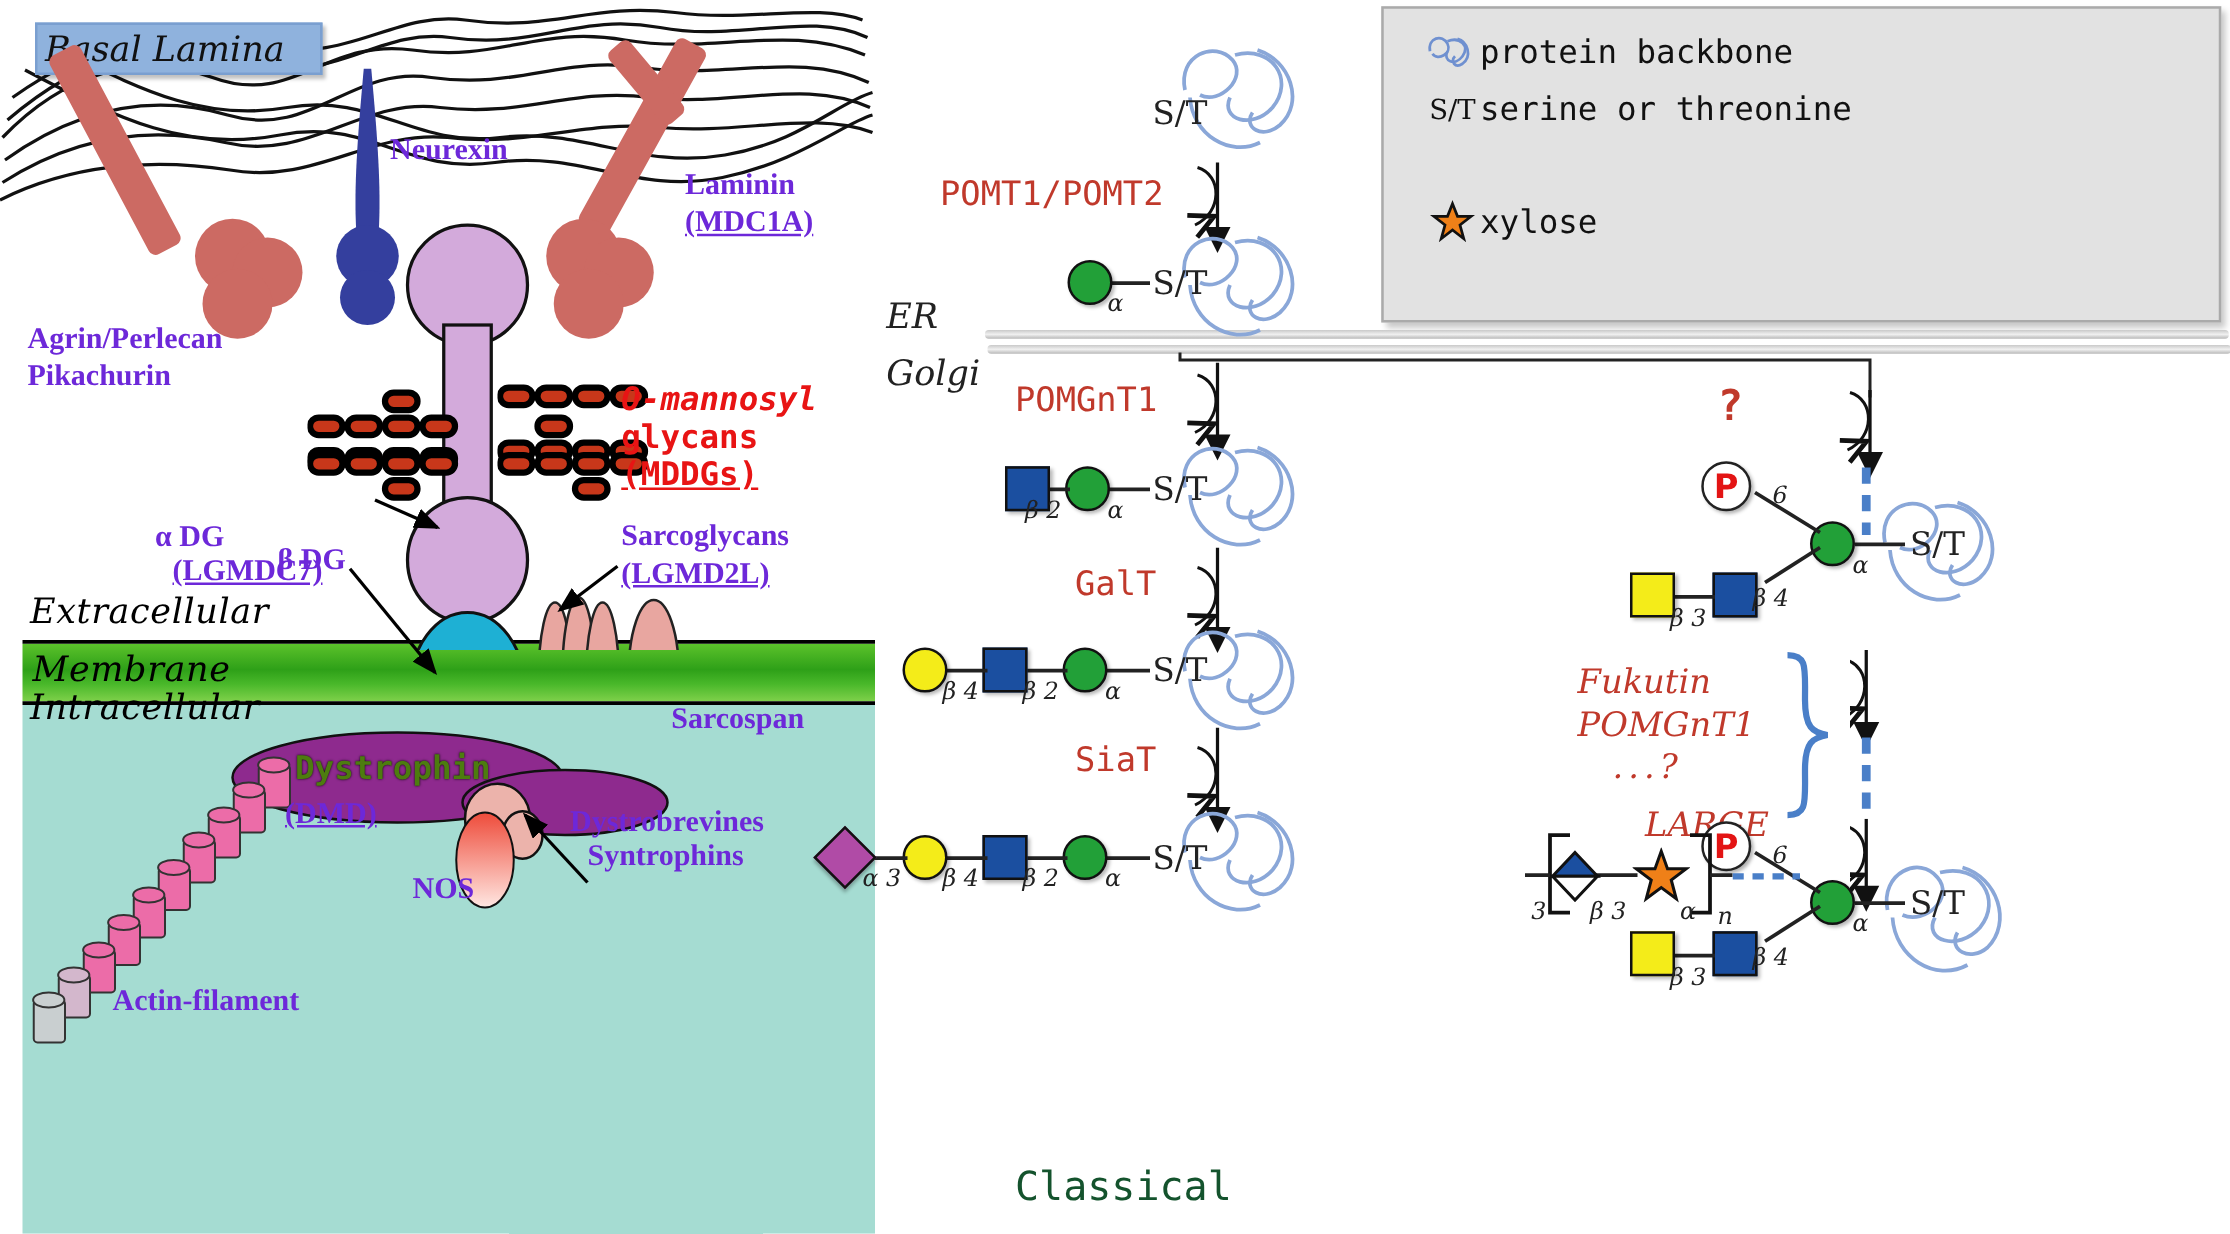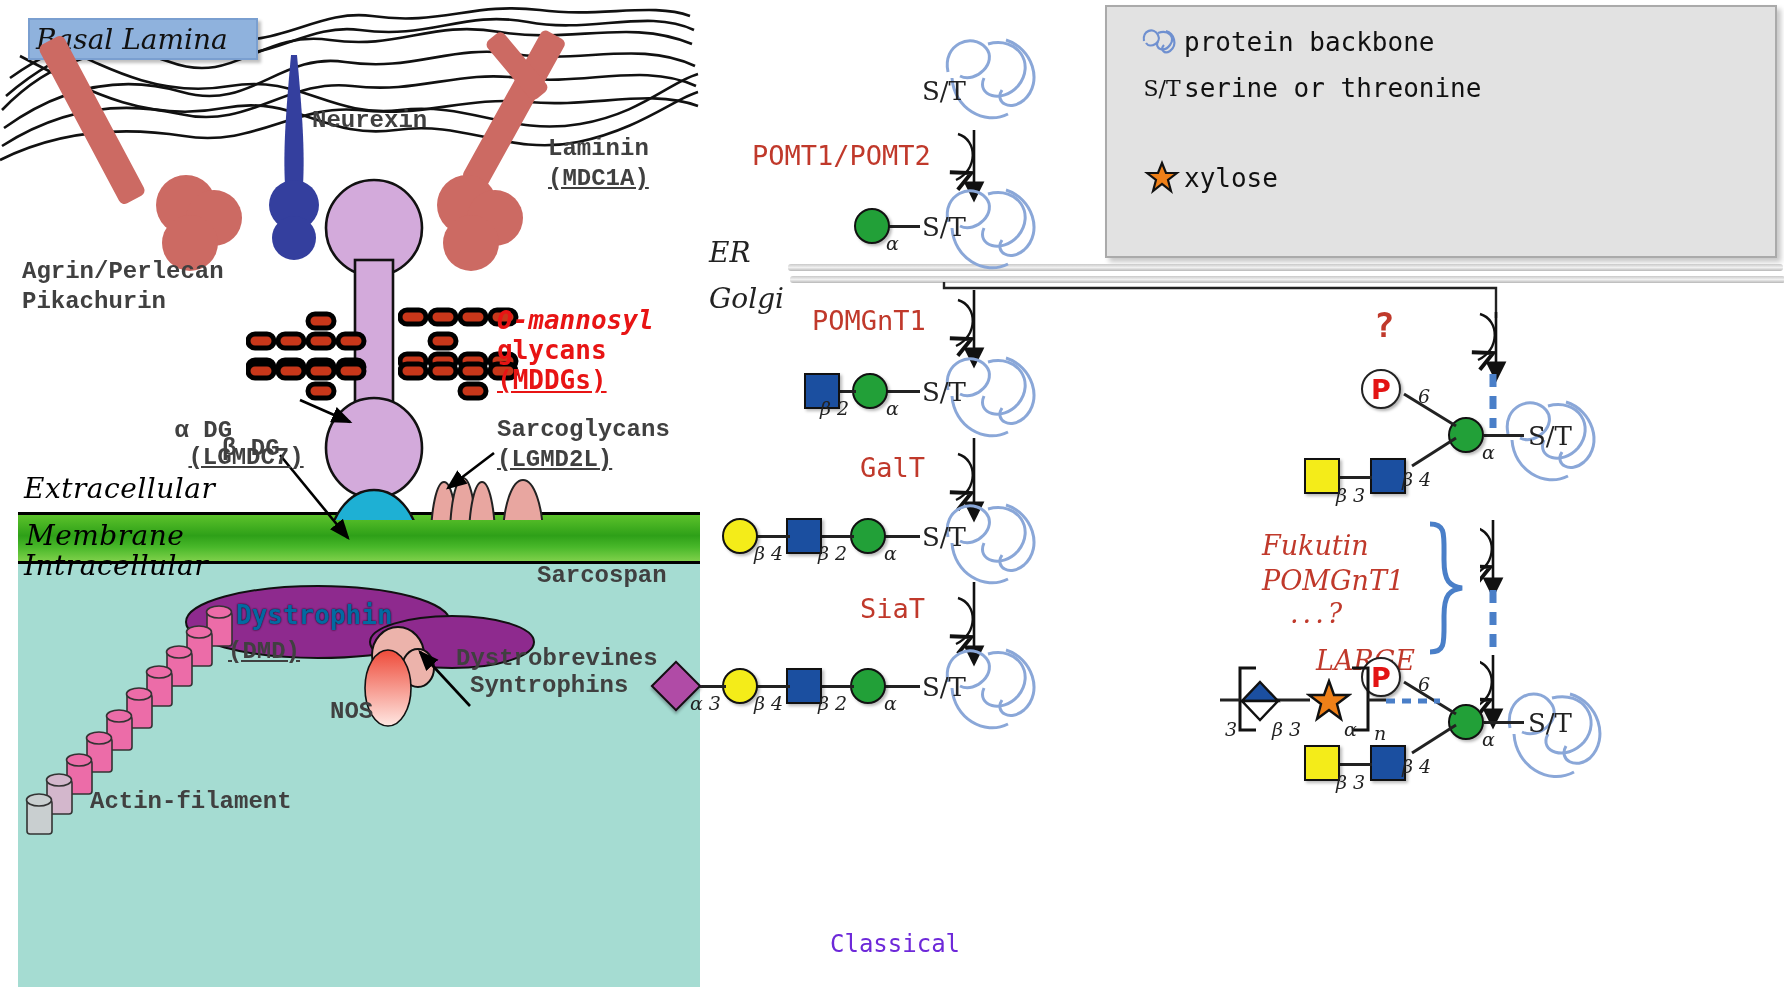--- a/index.html
+++ b/index.html
@@ -41,22 +41,22 @@
     box-shadow: 3px 3px 3px rgba(0,0,0,0.25);
   }
   #basal-lamina-text {
     left:36px; top:23px; width:220px;
     font-family:"DejaVu Serif", serif; font-style:italic;
     font-size:28px; color:#111;
   }
 
   
   .blabel {
-    font-family:Liberation Mono, monospace;
-    font-weight:bold; font-size:24px; color:#404040; line-height:1.15;
+    font-family:Liberation Serif, serif;
+    font-weight:bold; font-size:24px; color:#6d28d9; line-height:1.15;
     white-space:pre;
   }
   .uline { text-decoration: underline; }
 
   #lbl-neurexin { left:312px; top:107px; }
   #lbl-laminin { left:548px; top:135px; }
   #lbl-laminin-2 { left:548px; top:165px; }
   #lbl-agrin { left:22px; top:258px; }
   #lbl-agrin2 { left:22px; top:288px; }
   #lbl-sarco { left:497px; top:416px; }
@@ -65,21 +65,21 @@
   #lbl-dystrobrev { left:456px; top:645px; }
   #lbl-syntrophins { left:470px; top:672px;text-align:center; }
   #lbl-nos { left:330px; top:698px; }
   #lbl-actin { left:90px; top:788px; }
   #lbl-dmd { left:228px; top:638px; }
   #lbl-adg { left:88px; top:389px; }
   #lbl-bdg { left:222px; top:435px; }
   #lbl-dystrophin {
     left:236px; top:600px;
     font-family:"DejaVu Sans Mono", monospace;
-    font-weight:bold; font-size:26px; color:#0369a1;
+    font-weight:bold; font-size:26px; color:#4d7c0f;
     text-shadow: 0 0 2px #000;
   }
 
   #omannosyl-block { left:497px; top:305px; width:200px; }
   #omannosyl-block .l1 { color:#e81414; font-style:italic; font-weight:bold; font-size:26px;}
   #omannosyl-block .l2 { color:#e81414; font-weight:bold; font-size:26px;}
   #omannosyl-block .l3 { color:#e81414; font-weight:bold; font-size:26px; text-decoration:underline;}
 
   
   #right-panel { left:700px; top:0; width:1084px; height:987px; }
@@ -149,21 +149,21 @@
     box-shadow:2px 2px 3px rgba(0,0,0,0.3);
   }
   .link-sub {
     position:absolute;
     font-family:"DejaVu Serif", serif; font-style:italic;
     font-size:19px; color:#222; white-space:pre;
   }
   .pathway-caption {
     position:absolute;
     font-family:"DejaVu Sans Mono", monospace;
-    font-size:24px; color:#6d28d9; white-space:pre;margin-left:18px;
+    font-size:32px; color:#14532d; white-space:pre;
   }
   #cap-classical { left:812px; top:930px; }
   #cap-large { left:1272px; top:986px;font-style:italic; }
 
   
   .gly-circle { position:absolute; width:36px; height:36px; border-radius:50%; border:2.5px solid #111;
                 box-shadow:2px 2px 3px rgba(0,0,0,0.28); }
   .gly-square { position:absolute; width:36px; height:36px; border:2.5px solid #111;
                 box-shadow:2px 2px 3px rgba(0,0,0,0.28); }
   .gly-diamond { position:absolute; width:36px; height:36px; border:2.5px solid #111;

